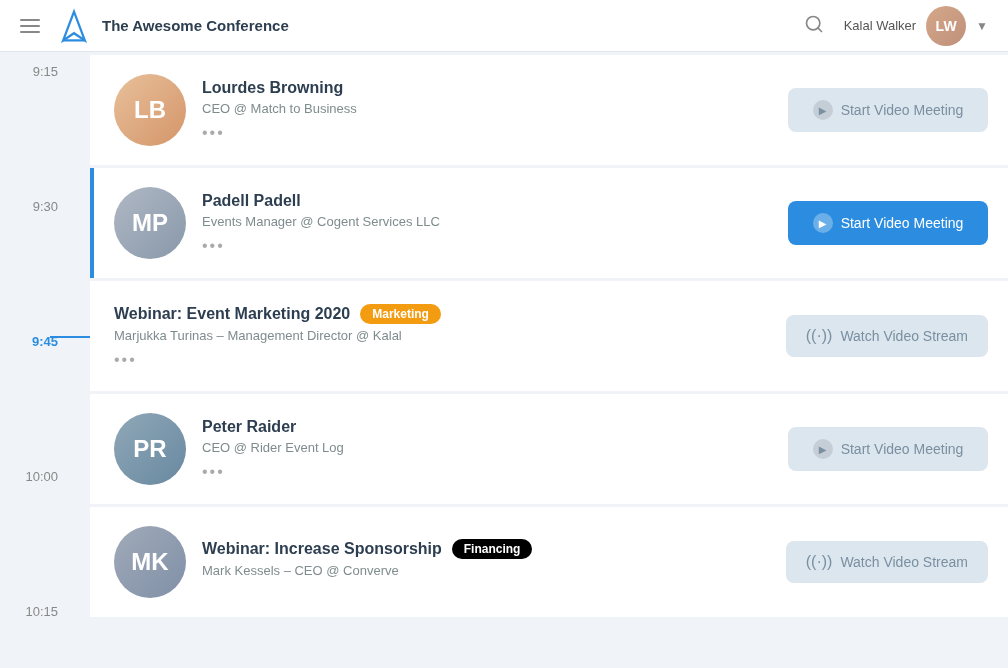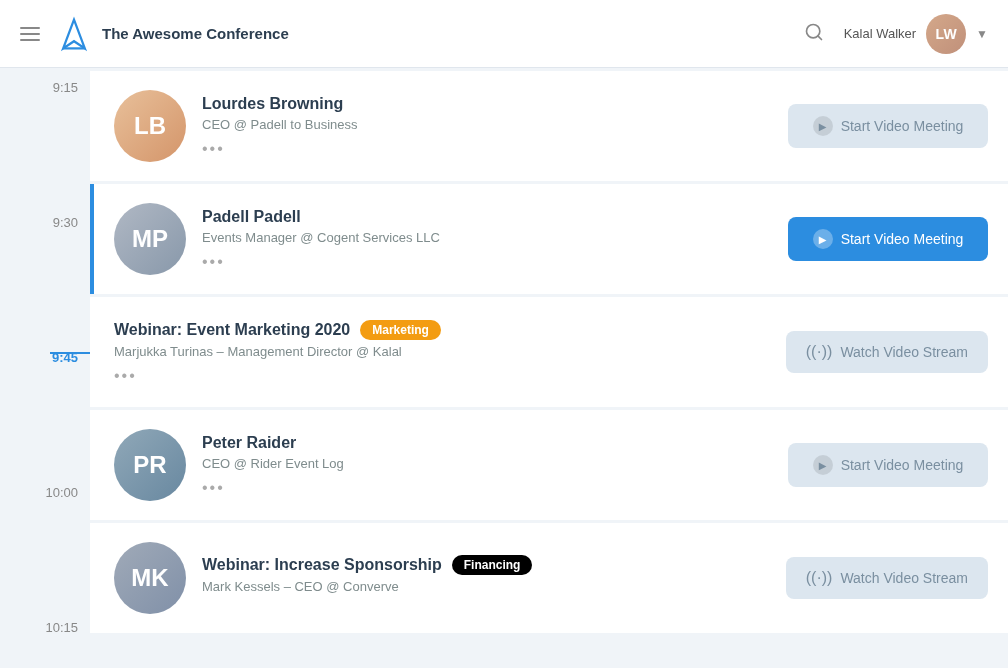--- a/index.html
+++ b/index.html
@@ -4,21 +4,21 @@
   <style>
     * { box-sizing: border-box; margin: 0; padding: 0; }
     body { font-family: -apple-system, BlinkMacSystemFont, 'Segoe UI', sans-serif; background: #f0f4f8; color: #333; }
 
     
     .header {
       display: flex;
       align-items: center;
       background: #fff;
       padding: 0 20px;
-      height: 68px;
+      height: 52px;
       border-bottom: 1px solid #e0e6ed;
       position: sticky;
       top: 0;
       z-index: 100;
     }
     .header-menu-icon {
       margin-right: 16px;
       cursor: pointer;
       display: flex;
       flex-direction: column;
@@ -84,21 +84,21 @@
       width: 90px;
       background: #f0f4f8;
       flex-shrink: 0;
       padding-top: 0;
     }
     .timeline-item {
       height: 135px;
       display: flex;
       align-items: flex-start;
       justify-content: flex-end;
-      padding-right: 12px;
+      padding-right: 32px;
       padding-top: 12px;
       position: relative;
       font-size: 13px;
       color: #888;
     }
     .timeline-item.active {
       color: #2c8de0;
       font-weight: 600;
     }
 
@@ -282,21 +282,21 @@
   </div>
 
   <div class="schedule">
 
     <div class="schedule-item">
       <div class="avatar-circle av-1">
         <div class="avatar-placeholder" style="background:linear-gradient(135deg,#e8c09a,#d4956a);color:#fff;">LB</div>
       </div>
       <div class="item-info">
         <div class="item-name">Lourdes Browning</div>
-        <div class="item-title">CEO @ Padell to Business</div>
+        <div class="item-title">CEO @ Match to Business</div>
         <div class="item-dots">•••</div>
       </div>
       <button class="btn-video btn-video-secondary">
         <span class="btn-play-icon-dark">▶</span>
         <span>Start Video Meeting</span>
       </button>
     </div>
 
     <div class="schedule-item active-item">
       <div class="avatar-circle">

